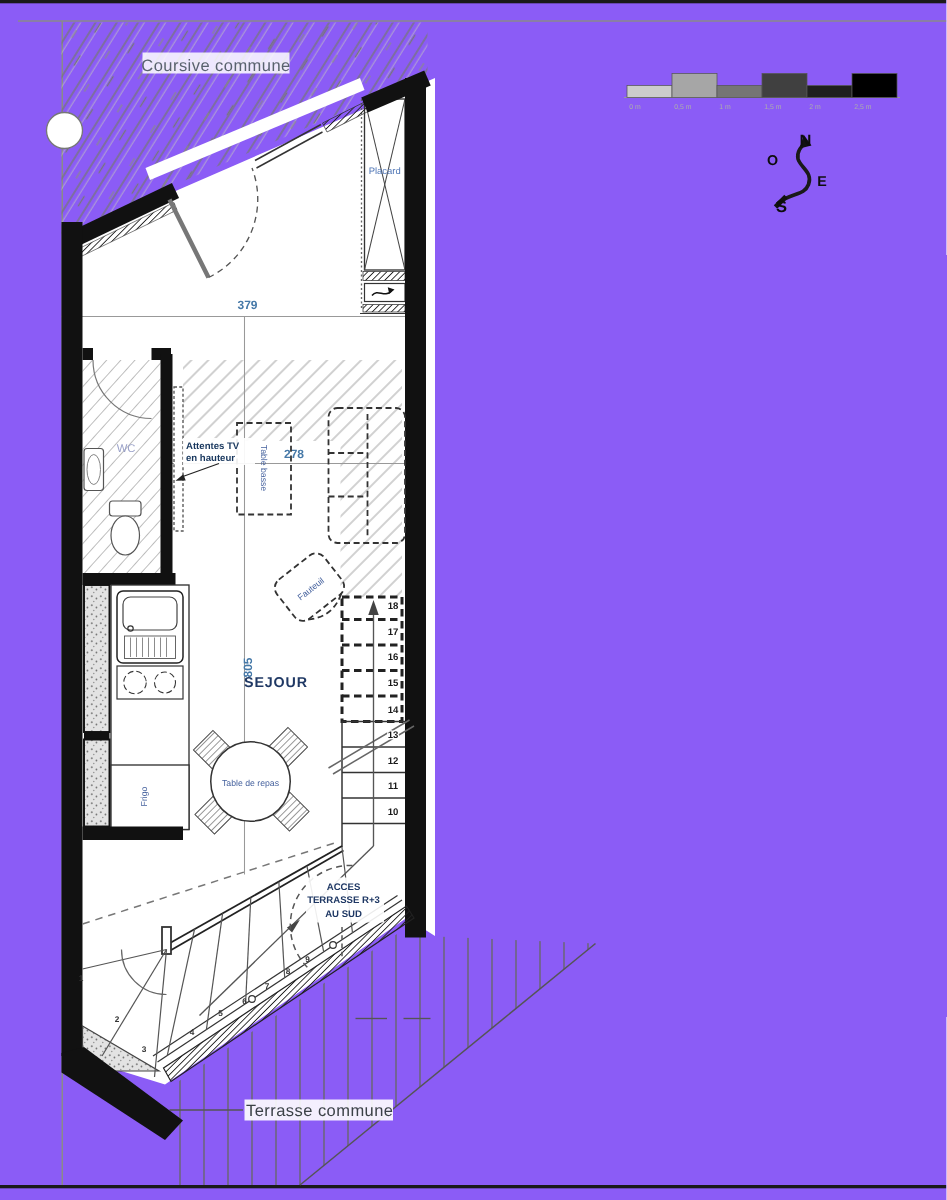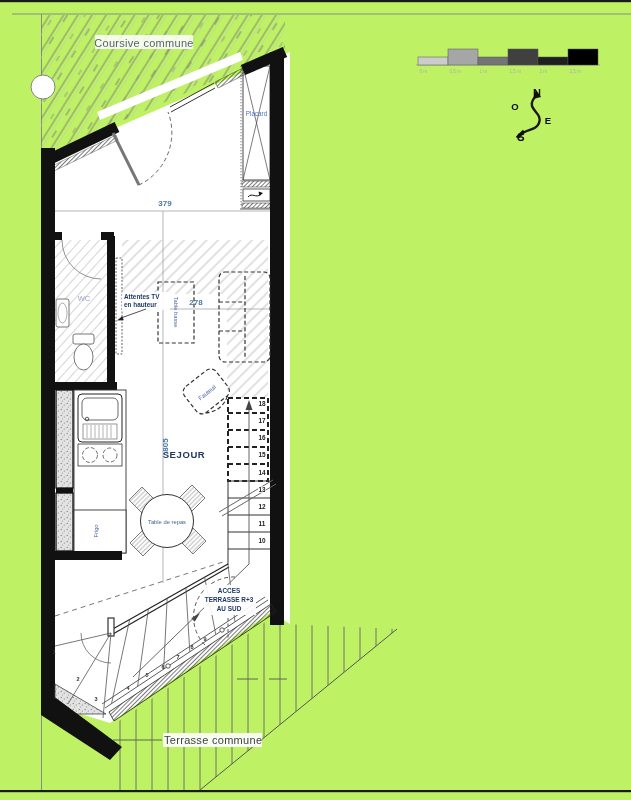--- a/index.html
+++ b/index.html
@@ -1,16 +1,16 @@
 <!DOCTYPE html>
 <html><head>
 <meta charset="utf-8">
 <style>
   html,body { margin:0; padding:0; background:#fff; }
-  #page { position:relative; width:631px; height:800px; background:#bef264; overflow:hidden; }
+  #page { position:relative; width:631px; height:800px; background:#8b5cf6; overflow:hidden; }
   svg { display:block; }
   text { font-family:"Liberation Sans","DejaVu Sans",sans-serif; }
   .tc { text-anchor:middle; }
   .t-coursive { font-size:11px; fill:#59626e; letter-spacing:.3px; }
   .t-terrasse { font-size:11px; fill:#3b4147; letter-spacing:.3px; }
   .t-placard  { font-size:6.3px; fill:#4d74b5; }
   .t-wc       { font-size:7.5px; fill:#99a0c8; }
   .t-sejour   { font-size:9.5px; font-weight:bold; fill:#1f3864; letter-spacing:.6px; }
   .t-acces    { font-size:6.4px; font-weight:bold; fill:#1f3864; }
   .t-att      { font-size:6.4px; font-weight:bold; fill:#17365d; }

